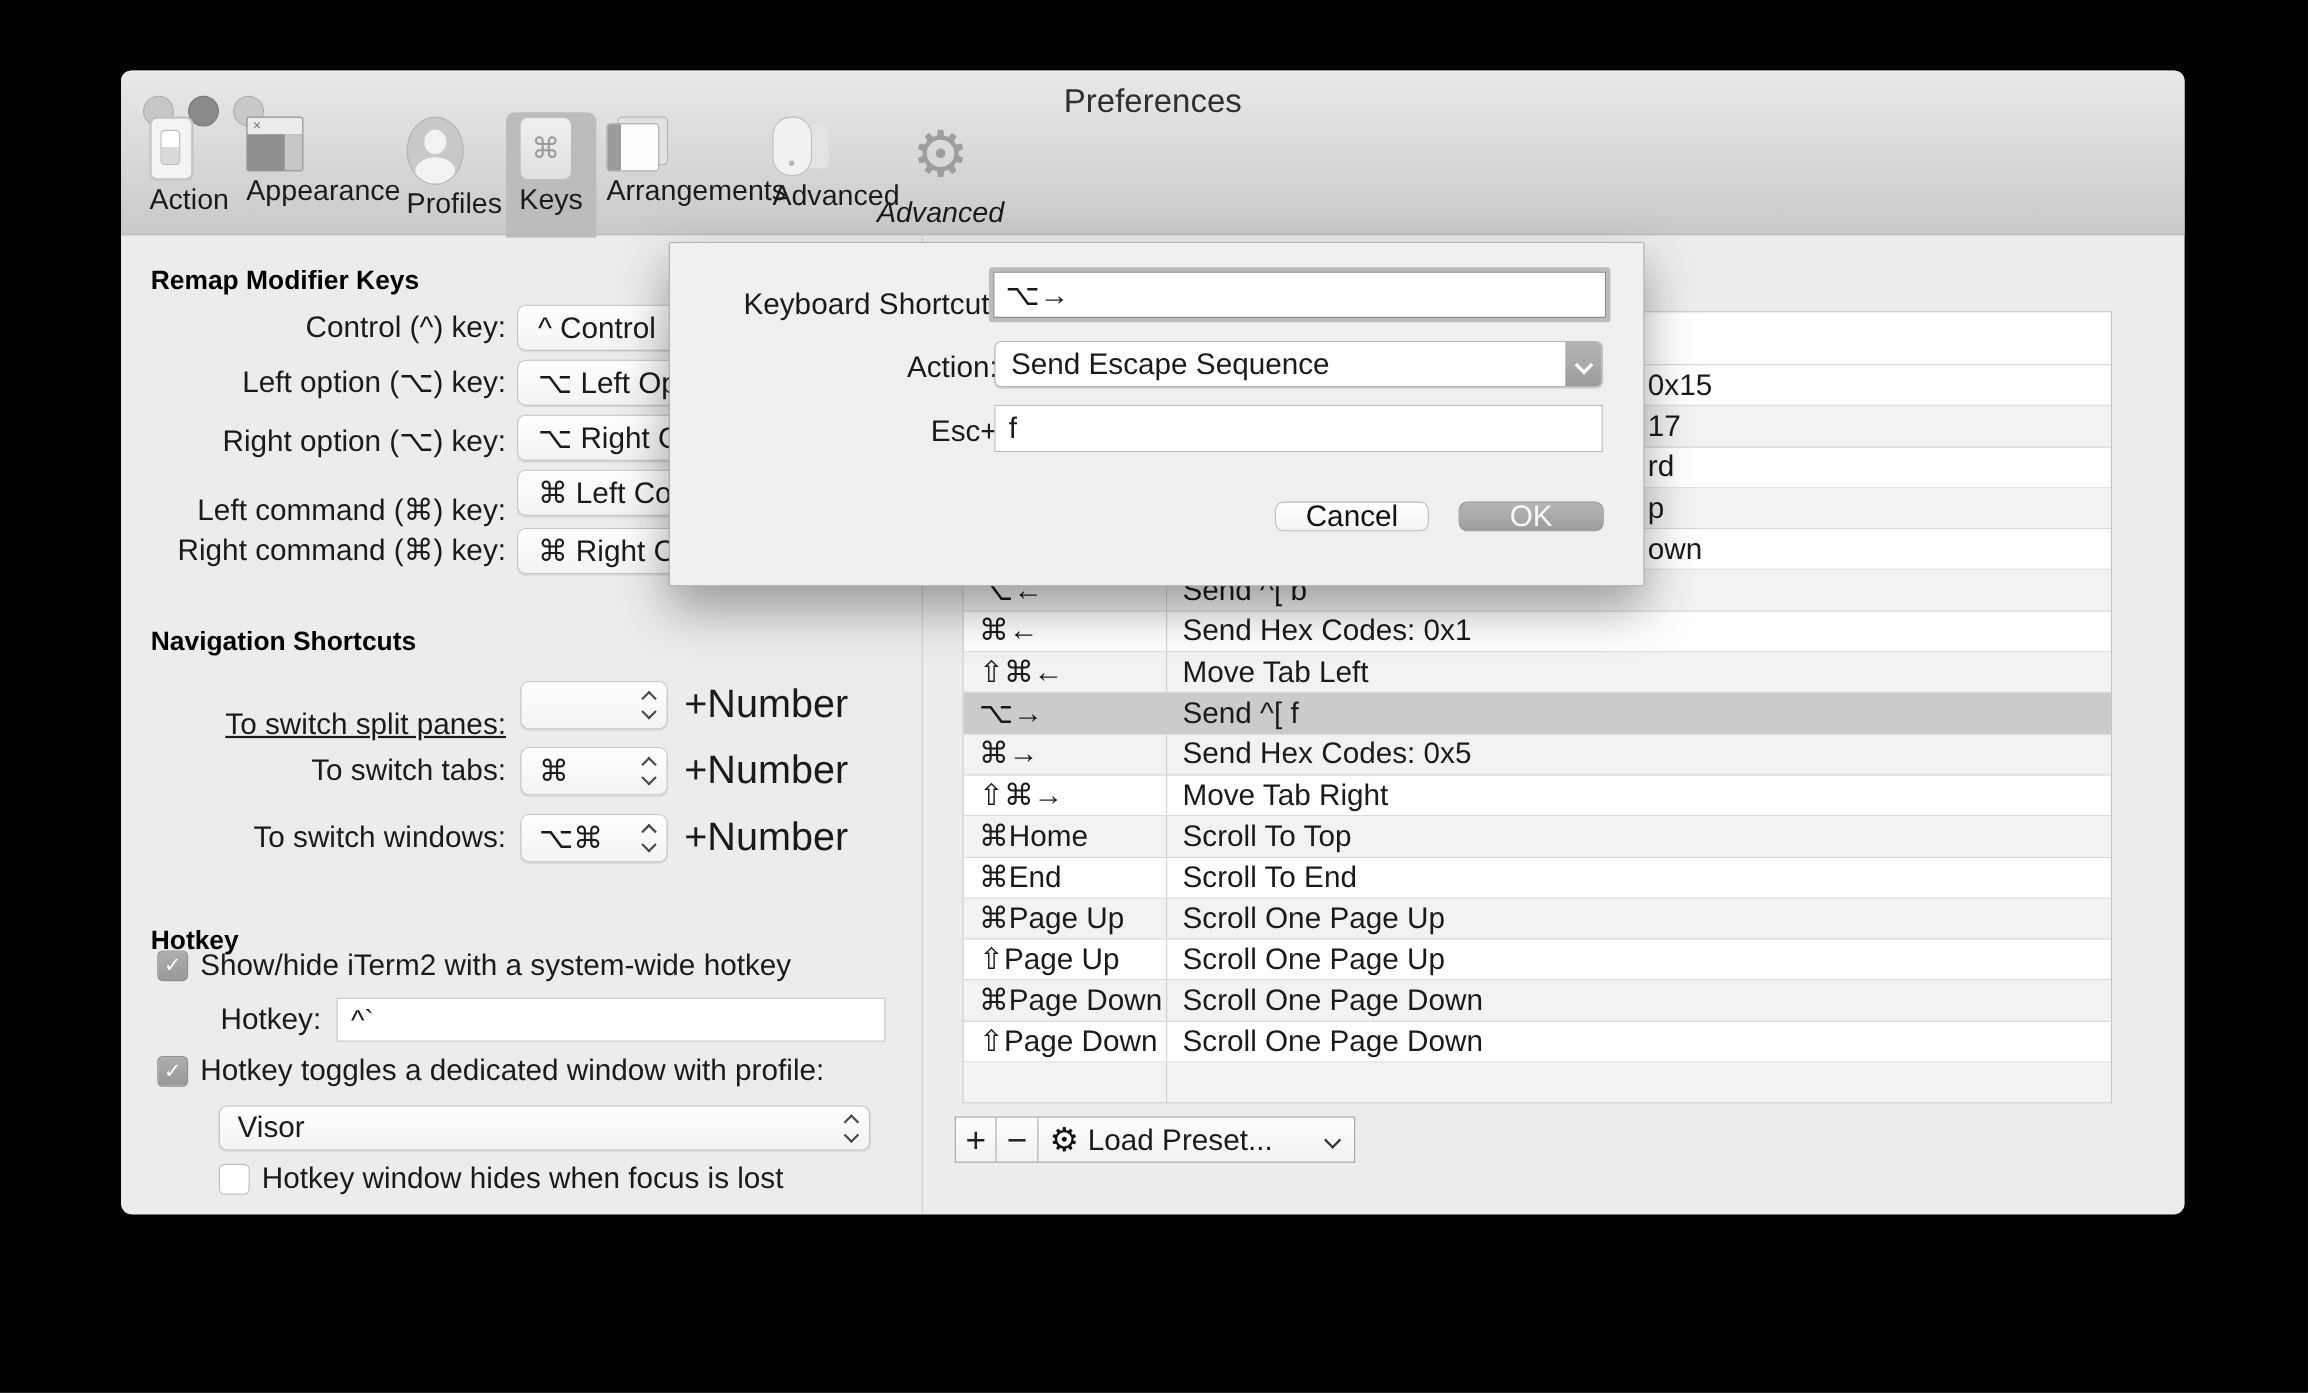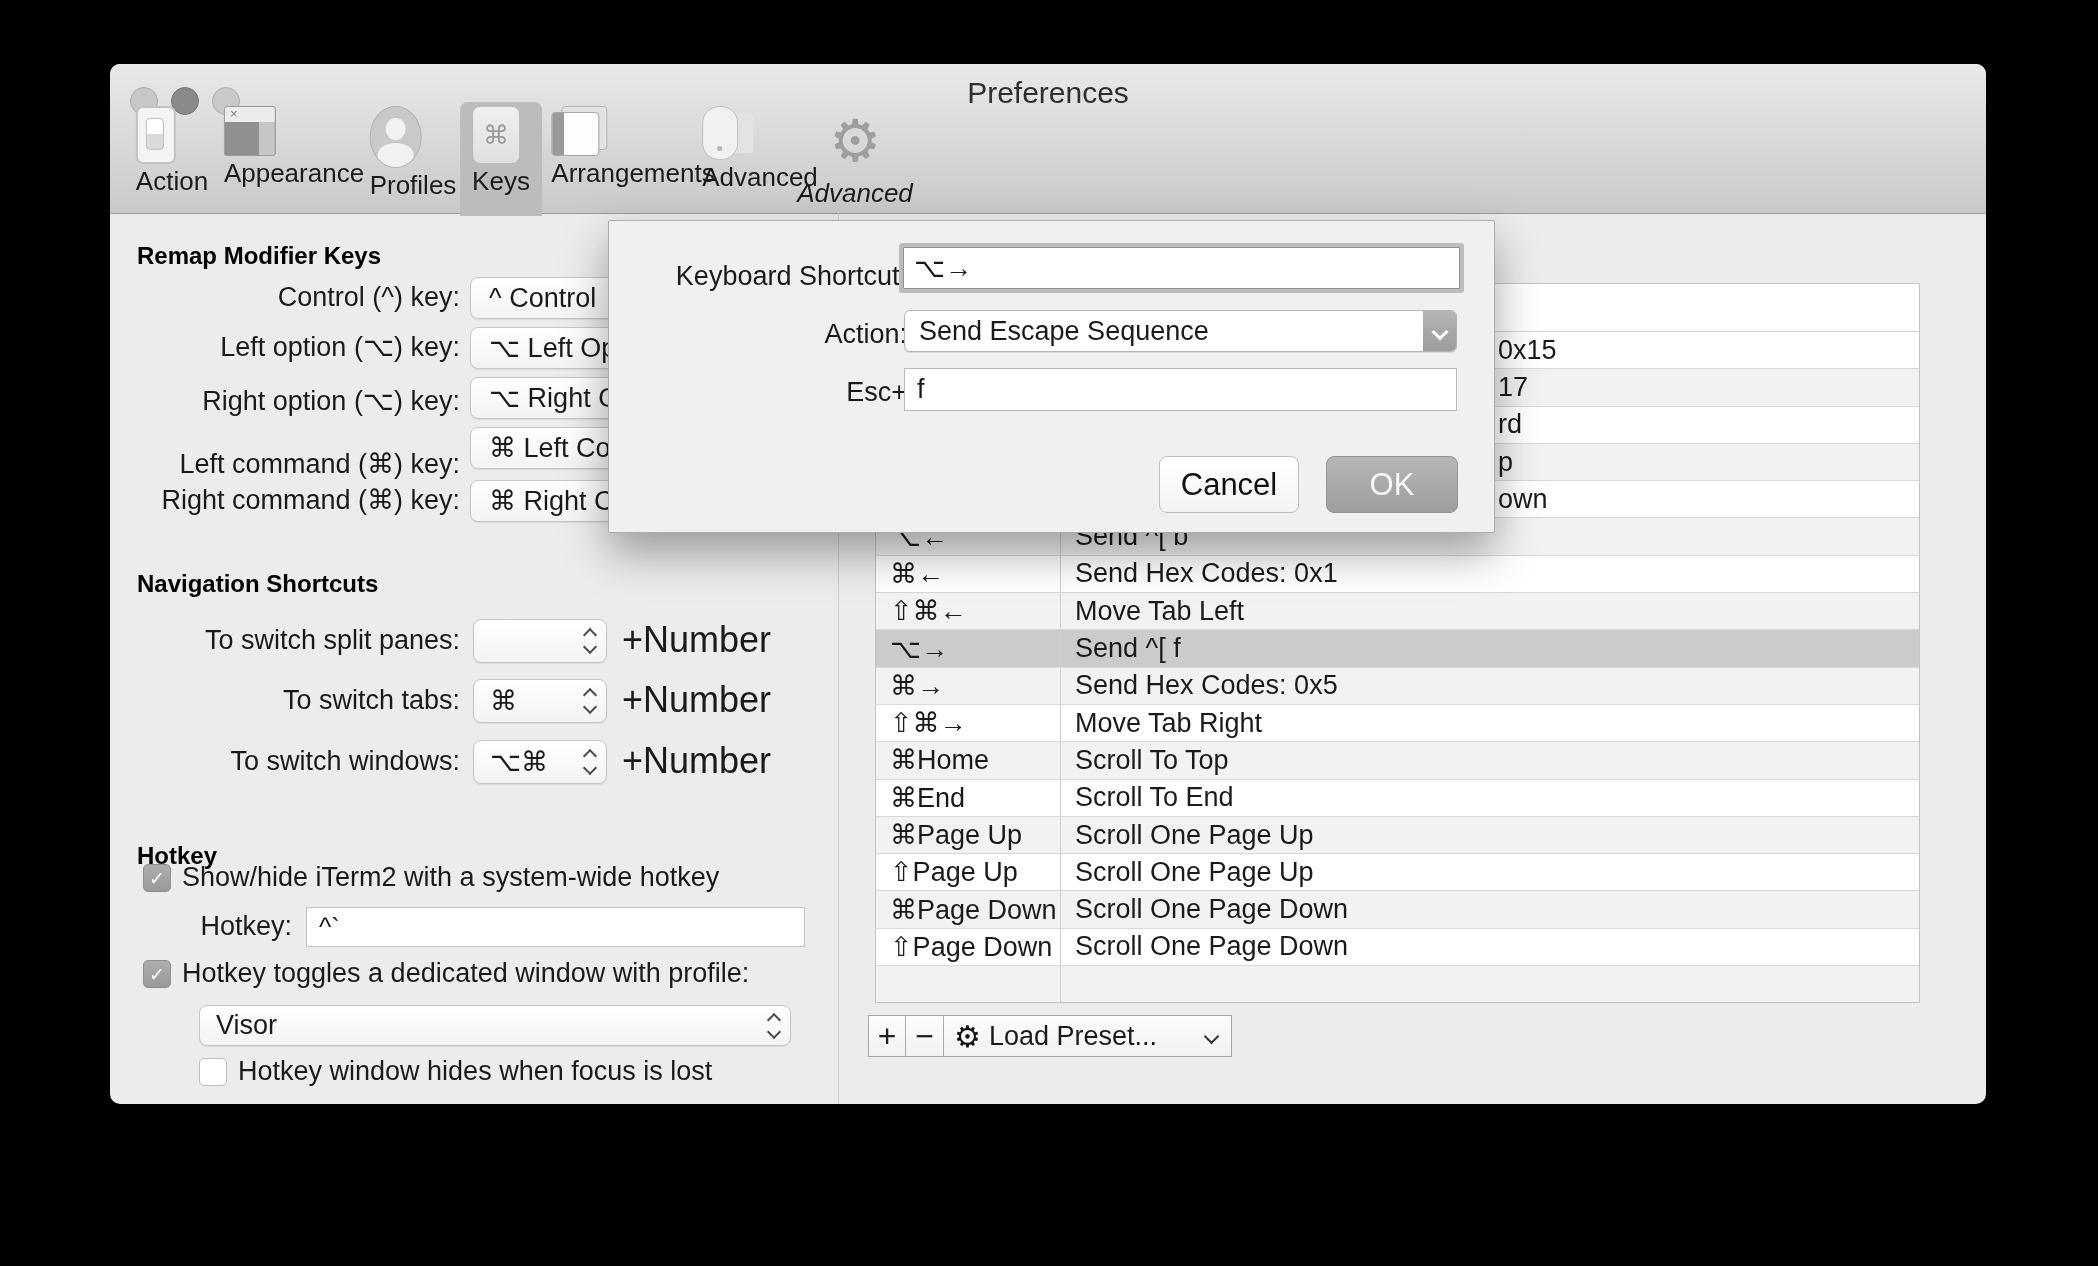--- a/index.html
+++ b/index.html
@@ -98,21 +98,21 @@
       font-size:27px;display:flex;align-items:center;padding-left:10px;box-sizing:border-box;}
   .dlg-popup{position:absolute;left:295px;top:89px;width:553px;height:42px;background:#fff;
       border:1px solid #b5b5b5;border-radius:6px;font-size:27px;display:flex;align-items:center;
       padding-left:14px;box-sizing:border-box;box-shadow:0 1px 1px rgba(0,0,0,.1);}
   .dlg-popup-arrow{position:absolute;right:0;top:0;bottom:0;width:33px;border-radius:0 5px 5px 0;
       background:linear-gradient(#b4b4b4,#9c9c9c);}
   .dlg-popup-arrow::before{content:"";position:absolute;left:11px;top:15px;width:9px;height:9px;
       border-right:3px solid #fff;border-bottom:3px solid #fff;transform:rotate(45deg);}
   .dlg-esc-field{position:absolute;left:295px;top:147px;width:553px;height:43px;background:#fff;
       border:1px solid #b9b9b9;font-size:27px;display:flex;align-items:center;padding-left:12px;box-sizing:border-box;}
-  .dlg-btn{position:absolute;top:235px;height:57px;border-radius:8px;font-size:31px;
+  .dlg-btn{position:absolute;top:235px;height:27px;border-radius:8px;font-size:27px;
       display:flex;align-items:center;justify-content:center;box-sizing:border-box;}
   .btn-cancel{left:550px;width:140px;background:linear-gradient(#ffffff,#f4f4f4);border:1px solid #bfbfbf;color:#111;}
   .btn-ok{left:717px;width:132px;background:linear-gradient(#b6b6b6,#9d9d9d);border:1px solid #949494;color:#f7f7f7;}
 </style>
 </head>
 <body>
 
 <div class="window">
 
   <div class="header">
@@ -163,21 +163,21 @@
       <div class="row-label" style="left: 30px; width: 320px; top: 317px; line-height: 40px;">Right option (⌥) key:</div>
       <div class="mini-btn" style="left: 360px; width: 270px; top: 313px;">⌥ Right O</div>
       <div class="row-label" style="left: 30px; width: 320px; top: 380px; line-height: 40px; text-align: right;">Left command (⌘) key:</div>
       <div class="mini-btn" style="left: 360px; width: 270px; top: 363px;">⌘ Left Co</div>
       <div class="row-label" style="left: 30px; width: 320px; top: 416px; line-height: 40px;">Right command (⌘) key:</div>
       <div class="mini-btn" style="left: 360px; width: 270px; top: 416px;">⌘ Right C</div>
     </div>
 
   <div class="section-h" style="left:27px;top:506px;">Navigation Shortcuts</div>
   <div id="nav-rows">
-      <div class="row-label" style="left: 30px; width: 320px; top: 555px; line-height: 42px;">To switch split panes:</div>
+      <div class="row-label" style="left: 30px; width: 320px; top: 573px; line-height: 42px; text-decoration: underline;">To switch split panes:</div>
       <div class="stepbox" style="left: 363px; width: 132px; height: 42px; top: 555px;">
         <span class="val"></span>
         <span class="steppers">
           <i class="chev up"></i>
           <i class="chev dn"></i>
         </span>
       </div>
       <div class="plus-number" style="left: 512px; top: 555px; line-height: 42px;">+Number</div>
       <div class="row-label" style="left: 30px; width: 320px; top: 615px; line-height: 42px;">To switch tabs:</div>
       <div class="stepbox" style="left: 363px; width: 132px; height: 42px; top: 615px;">

